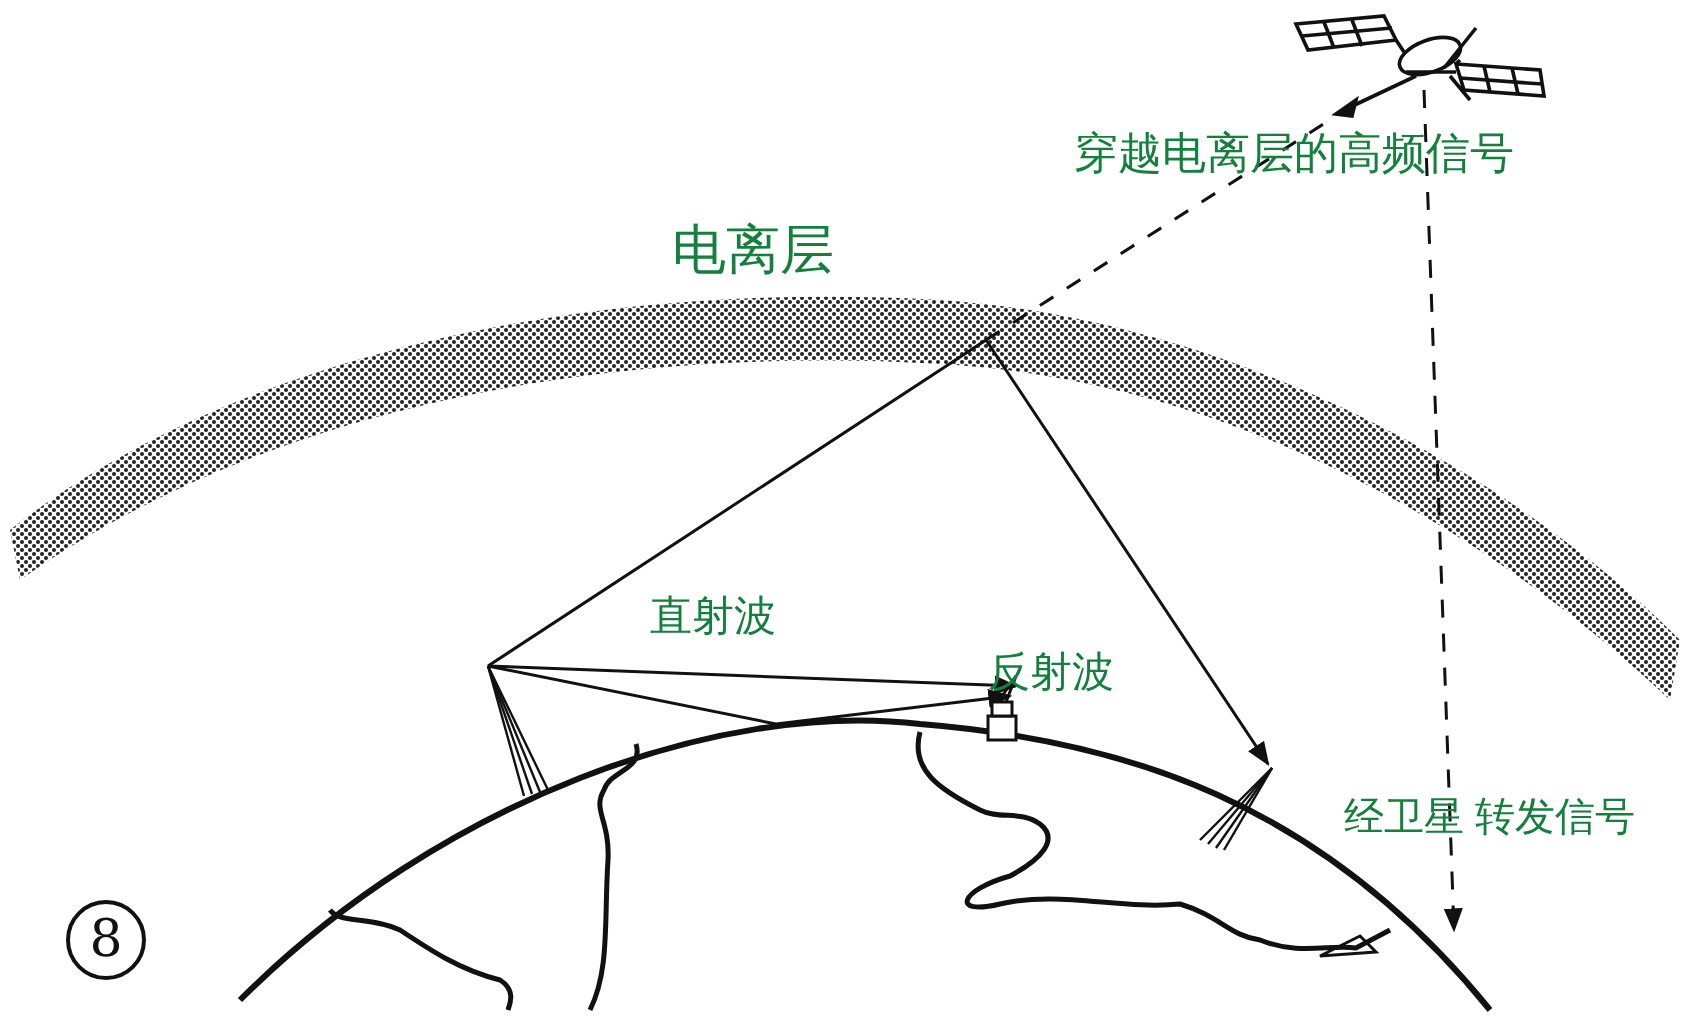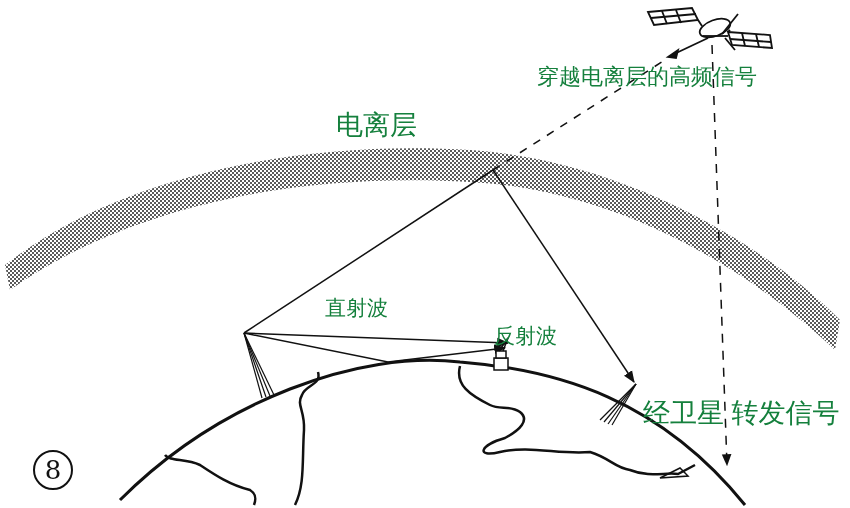--- a/index.html
+++ b/index.html
@@ -89,15 +89,15 @@
     <line x1="708" y1="38" x2="672" y2="55"></line>
     <polygon points="668,57 678,50 676,58" fill="#111"></polygon>
   </g>
 
 </svg>
 
 <div class="label" style="left:537px; top:62px; font-size:22px;">穿越电离层的高频信号</div>
 <div class="label" style="left:336px; top:107px; font-size:27px;">电离层</div>
 <div class="label" style="left:325px; top:294px; font-size:21px;">直射波</div>
 <div class="label" style="left:494px; top:294px; font-size:21px;margin-top:28px;">反射波</div>
-<div class="label" style="left:643px; top:395px; font-size:27px;">经卫星 转发信号</div>
+<div class="label" style="left:672px; top:395px; font-size:20px;">经卫星 转发信号</div>
 
 <div class="figno">8</div>
 
 </body></html>

